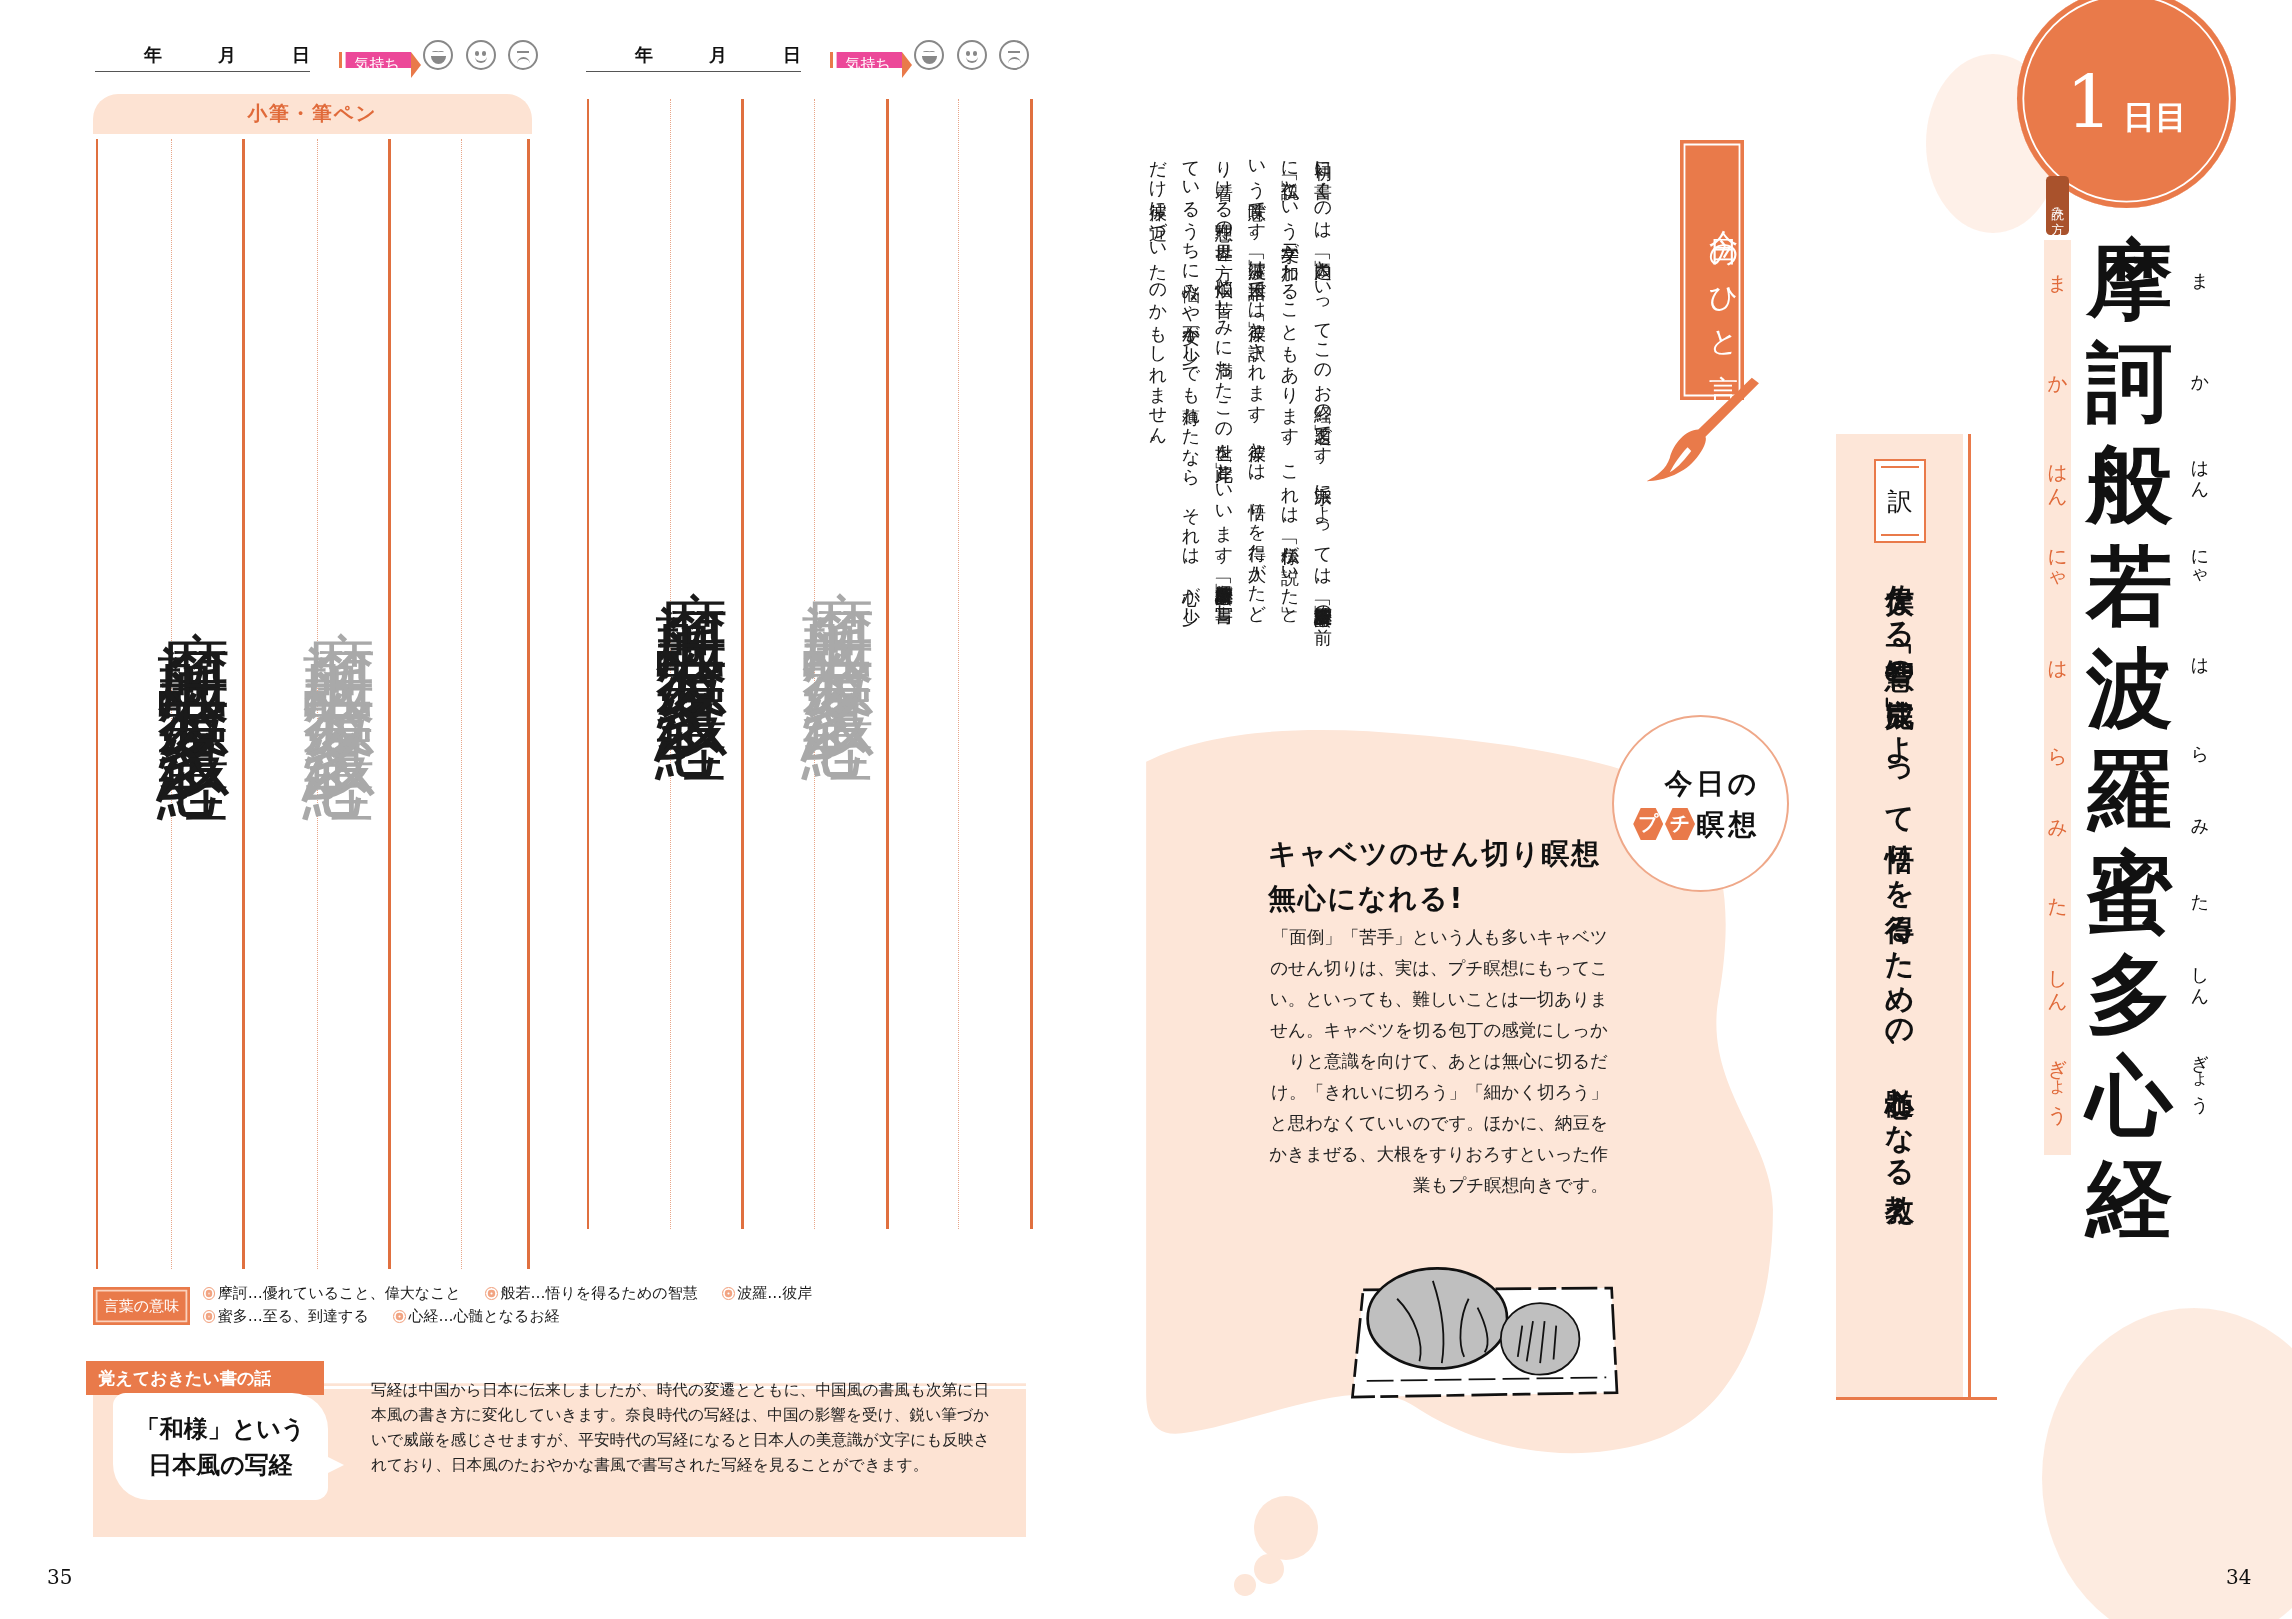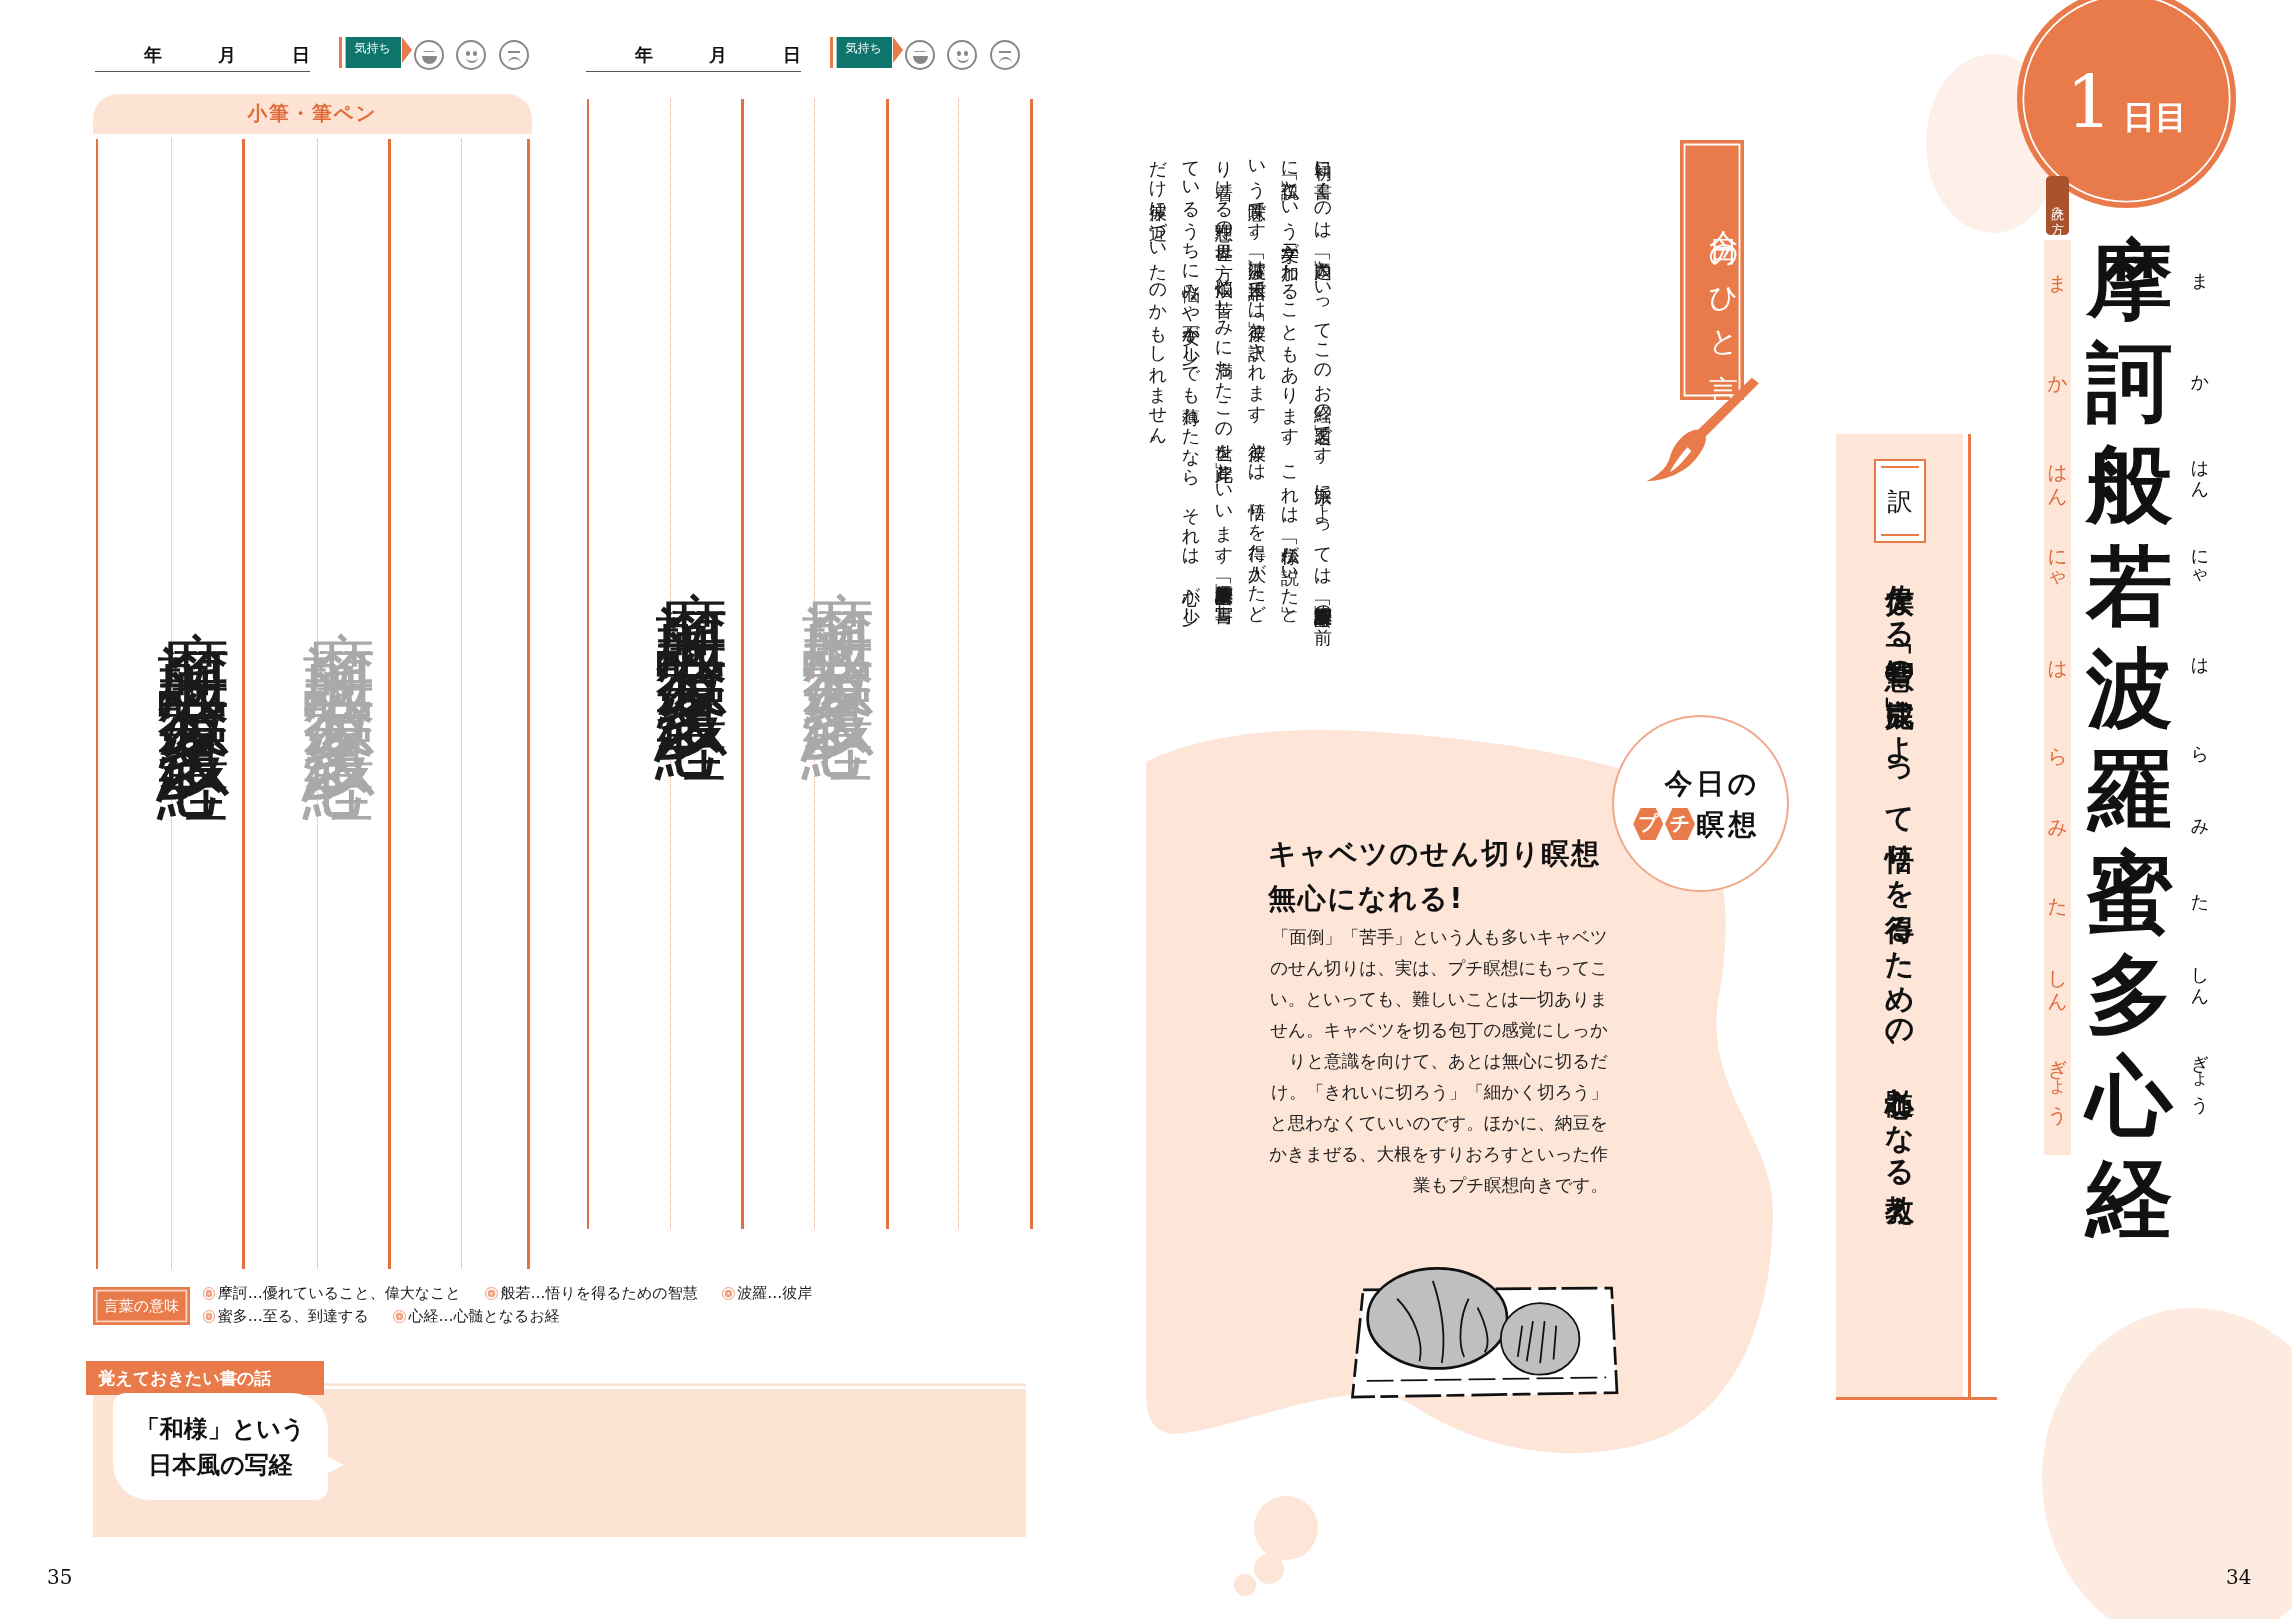--- a/index.html
+++ b/index.html
@@ -4,21 +4,21 @@
 <style>
   * { box-sizing: border-box; margin: 0; padding: 0; }
   html, body { width: 2293px; height: 1619px; background: #ffffff; overflow: hidden; }
   body { position: relative; font-family: "DejaVu Sans", sans-serif; color: #1a1a1a; }
   .vert { writing-mode: vertical-rl; text-orientation: upright; }
 
   
   .date-row { position: absolute; top: 36px; height: 36px; display: flex; align-items: flex-end; }
   .date-line { position: relative; width: 215px; height: 36px; border-bottom: 1.8px solid #555; display: flex; justify-content: flex-end; align-items: flex-end; padding-bottom: 3.6px; gap: 56px; padding-right: 0; }
   .date-line span { font-size: 18px; font-weight: bold; color: #111; }
-  .mood-tag { margin-left: 29px; height: 31px; background: #0f766e; color: #fff; font-size: 12px; padding: 2.7px 10.7px 0 12.5px; position: relative; margin-bottom: 3.6px; border-left: 3.6px solid #e97a4a; box-shadow: inset 3.6px 0 0 #fff; }
+  .mood-tag { margin-left: 29px; height: 16px; background: #ec4899; color: #fff; font-size: 15px; padding: 2.7px 10.7px 0 12.5px; position: relative; margin-bottom: 3.6px; border-left: 3.6px solid #e97a4a; box-shadow: inset 3.6px 0 0 #fff; }
   .mood-tag::after { content: ""; position: absolute; right: -10.7px; top: 0; border-top: 13.4px solid transparent; border-bottom: 13.4px solid transparent; border-left: 10.7px solid #e97a4a; }
   .face { width: 30px; height: 30px; border: 2.2px solid #888; border-radius: 50%; margin-left: 12.5px; margin-bottom: 1.8px; position: relative; background: #fff; }
   .face:first-of-type { margin-left: 19.7px; }
   .face .eye { position: absolute; top: 9px; width: 4.5px; height: 4.5px; background: #888; border-radius: 50%; }
   .face .eye.l { left: 7.2px; } .face .eye.r { right: 7.2px; }
   .face.smile .mouth { position: absolute; left: 7.2px; top: 13.4px; width: 12.5px; height: 7.2px; border-bottom: 2.2px solid #888; border-radius: 0 0 9px 9px; }
   .face.laugh .mouth { position: absolute; left: 6.3px; top: 13.4px; width: 14.3px; height: 8px; background: #888; border-radius: 0 0 9px 9px; }
   .face.laugh .eye { height: 2.7px; background: transparent; border-top: 1.8px solid #888; border-radius: 50% 50% 0 0; width: 6.3px; }
   .face.sad .mouth { position: absolute; left: 7.2px; top: 15px; width: 12.5px; height: 6.3px; border-top: 2.2px solid #888; border-radius: 9px 9px 0 0; }
   .face.sad .eye { height: 1.8px; background: #888; border-radius: 0; width: 6.3px; }
@@ -184,20 +184,21 @@
     </div>
   </div>
 
   <div class="story">
     <div class="story-body"></div>
     <div class="story-tab">覚えておきたい書の話</div>
     <div class="story-bubble">
       <div>「和様」という</div>
       <div>日本風の写経</div>
     </div>
+    <div class="story-text">写経は中国から日本に伝来しましたが、時代の変遷とともに、中国風の書風も次第に日本風の書き方に変化していきます。奈良時代の写経は、中国の影響を受け、鋭い筆づかいで威厳を感じさせますが、平安時代の写経になると日本人の美意識が文字にも反映されており、日本風のたおやかな書風で書写された写経を見ることができます。</div>
   </div>
 
   <div class="page-num" style="left:47px; top:1565px;">35</div>
 </div>
 
 <div>
 
   <div class="blob" style="left:1926px; top:54px; width:134px; height:179px; border-radius:50%; opacity:0.6;"></div>
   <div class="blob" style="left:2042px; top:1308px; width:304px; height:340px; border-radius:50%; opacity:0.8;"></div>
 

